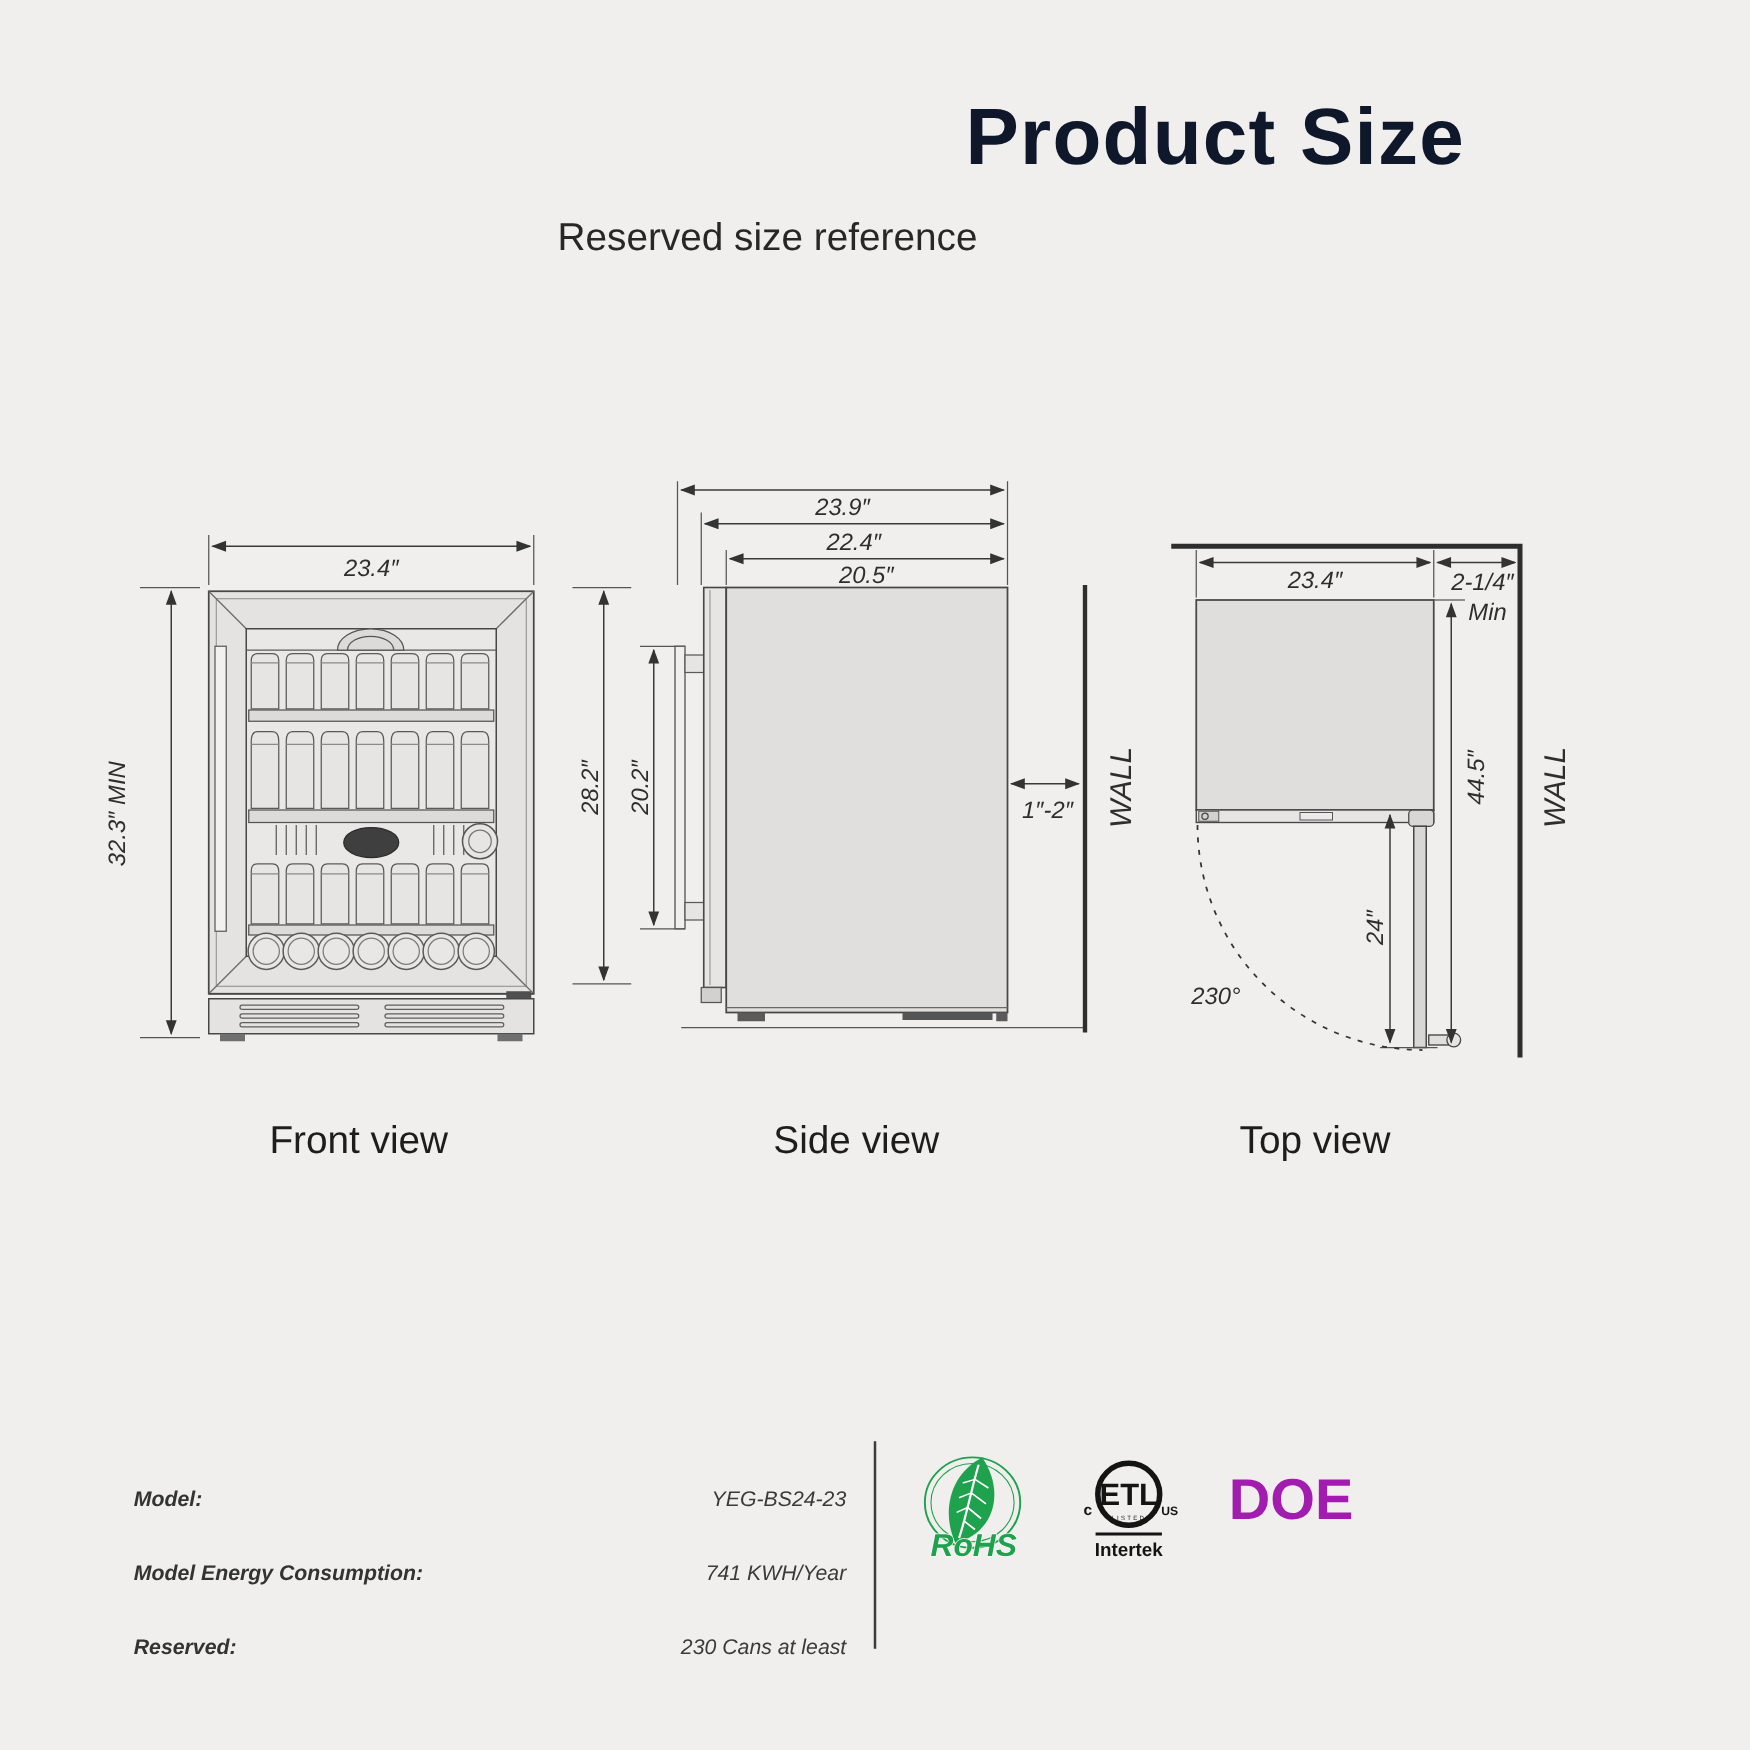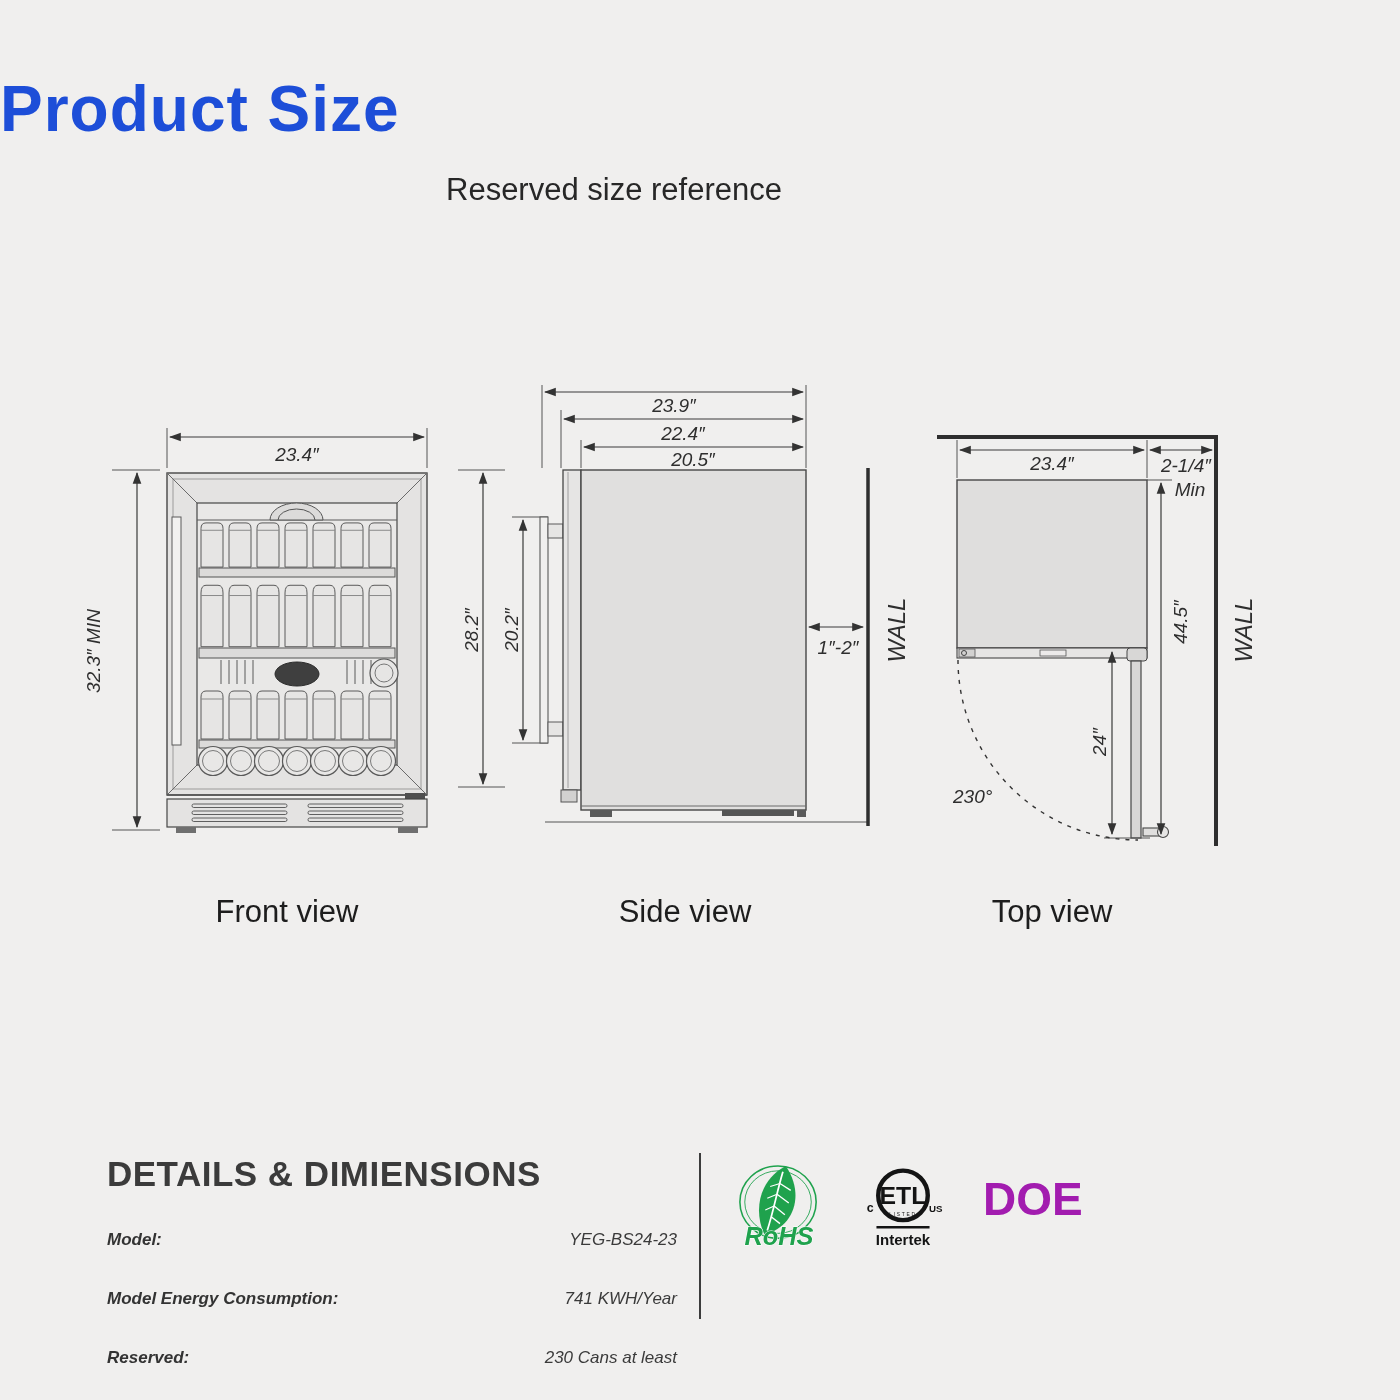--- a/index.html
+++ b/index.html
@@ -6,21 +6,21 @@
   .page{
     position:relative;
     width:1400px;height:1400px;
     background:#f0efee;
     font-family:"Liberation Sans", sans-serif;
     color:#222;
     overflow:hidden;
   }
   .title{
     position:absolute;top:72px;left:0;width:1172px;
-    text-align:left;font-size:64px;font-weight:700;color:#1d4ed8;
+    text-align:right;font-size:64px;font-weight:700;color:#0f172a;
     letter-spacing:1px;margin:0;
   }
   .subtitle{
     position:absolute;top:172px;left:0;width:1228px;
     text-align:center;font-size:31px;font-weight:400;color:#272727;
   }
   svg text{font-family:"Liberation Sans", sans-serif;}
   .dim{font-style:italic;font-size:19px;fill:#2e2e2e;}
   .dim-big{font-style:italic;font-size:24px;fill:#2e2e2e;}
   .viewlabel{font-size:31px;fill:#1d1d1d;}
@@ -247,21 +247,20 @@
 
     <text class="viewlabel" x="287" y="922" text-anchor="middle">Front view</text>
     <text class="viewlabel" x="685" y="922" text-anchor="middle">Side view</text>
     <text class="viewlabel" x="1052" y="922" text-anchor="middle">Top view</text>
   </svg>
 
   <div class="bottom">
     <div class="divider"></div>
 
     <div class="details-block">
-      <h2 class="section-heading">DETAILS &amp; DIMIENSIONS</h2>
       <div class="spec-row">
         <span class="spec-label">Model:</span>
         <span class="spec-value">YEG-BS24-23</span>
       </div>
       <div class="spec-row">
         <span class="spec-label">Model Energy Consumption:</span>
         <span class="spec-value">741 KWH/Year</span>
       </div>
       <div class="spec-row">
         <span class="spec-label">Reserved:</span>

